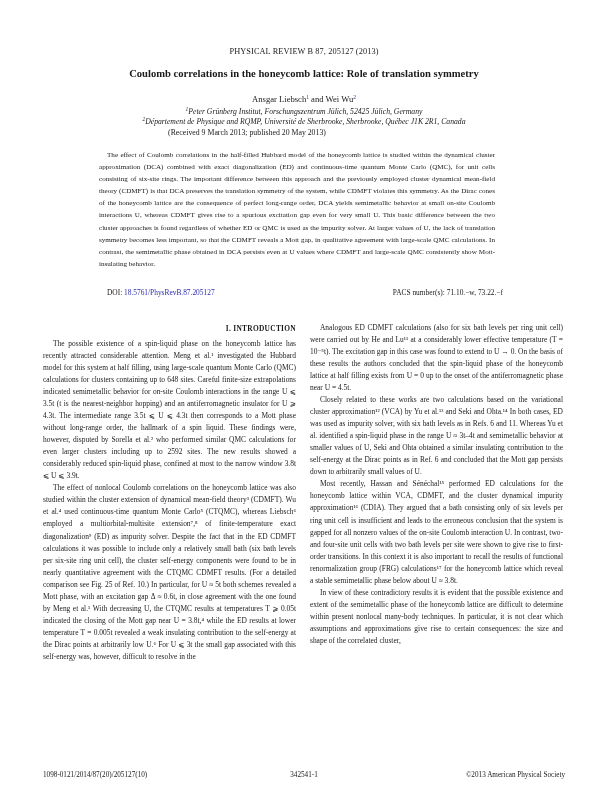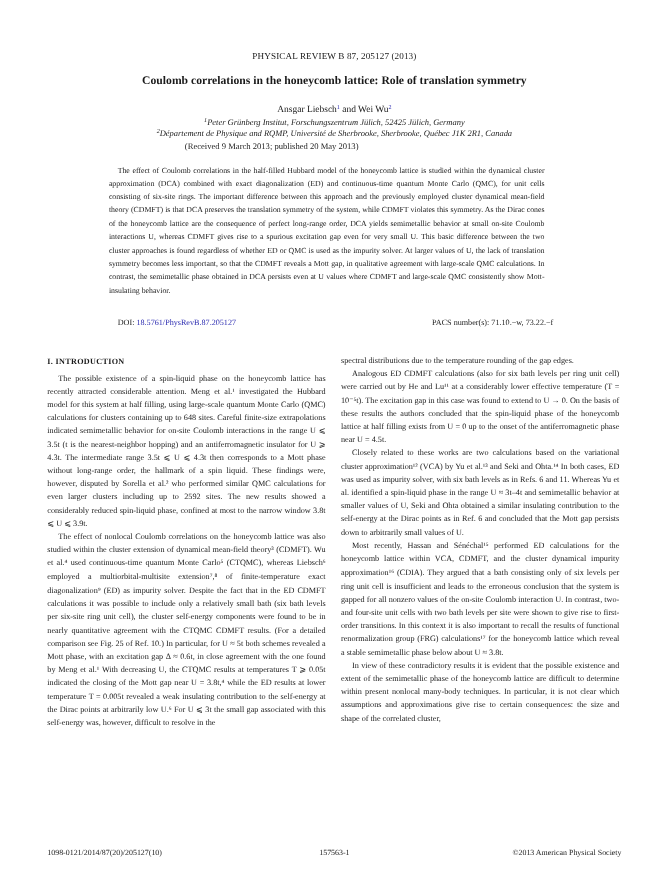--- a/index.html
+++ b/index.html
@@ -18,21 +18,21 @@
               text-align: justify; text-indent: 8px; }
   .doi { top: 288px; left: 107px; font-size: 7.4px; }
   .doi a { color: #2a2ab0; text-decoration: none; }
   .pacs { top: 288px; right: 105px; font-size: 7.4px; }
   .col { width: 253px; font-size: 7.45px; line-height: 12.03px; text-align: justify; }
   .col p { margin: 0; text-indent: 10px; }
   .col p.noindent { text-indent: 0; }
   .left-col { left: 43px; top: 338px; }
   .right-col { left: 310px; top: 322px; }
   .section-h { top: 324px; left: 43px; width: 253px; font-size: 7.4px; font-weight: bold;
-               text-align: left; letter-spacing: 0.3px; }
+               text-align: right; letter-spacing: 0.3px; }
   .footer { top: 771px; font-size: 7.2px; }
   .footer-left { left: 43px; }
   .footer-center { left: 0; width: 608px; text-align: center; }
   .footer-right { right: 43px; }
 </style>
 </head>
 <body>
 
 <div class="abs center journal">PHYSICAL REVIEW B 87, 205127 (2013)</div>
 
@@ -59,22 +59,21 @@
 <div class="abs pacs">PACS number(s): 71.10.−w, 73.22.−f</div>
 
 <div class="abs section-h">I.  INTRODUCTION</div>
 
 <div class="abs col left-col">
   <p>The possible existence of a spin-liquid phase on the honeycomb lattice has recently attracted considerable attention. Meng et al.¹ investigated the Hubbard model for this system at half filling, using large-scale quantum Monte Carlo (QMC) calculations for clusters containing up to 648 sites. Careful finite-size extrapolations indicated semimetallic behavior for on-site Coulomb interactions in the range U ⩽ 3.5t (t is the nearest-neighbor hopping) and an antiferromagnetic insulator for U ⩾ 4.3t. The intermediate range 3.5t ⩽ U ⩽ 4.3t then corresponds to a Mott phase without long-range order, the hallmark of a spin liquid. These findings were, however, disputed by Sorella et al.² who performed similar QMC calculations for even larger clusters including up to 2592 sites. The new results showed a considerably reduced spin-liquid phase, confined at most to the narrow window 3.8t ⩽ U ⩽ 3.9t.</p>
   <p>The effect of nonlocal Coulomb correlations on the honeycomb lattice was also studied within the cluster extension of dynamical mean-field theory³ (CDMFT). Wu et al.⁴ used continuous-time quantum Monte Carlo⁵ (CTQMC), whereas Liebsch⁶ employed a multiorbital-multisite extension⁷,⁸ of finite-temperature exact diagonalization⁹ (ED) as impurity solver. Despite the fact that in the ED CDMFT calculations it was possible to include only a relatively small bath (six bath levels per six-site ring unit cell), the cluster self-energy components were found to be in nearly quantitative agreement with the CTQMC CDMFT results. (For a detailed comparison see Fig. 25 of Ref. 10.) In particular, for U ≈ 5t both schemes revealed a Mott phase, with an excitation gap Δ ≈ 0.6t, in close agreement with the one found by Meng et al.¹ With decreasing U, the CTQMC results at temperatures T ⩾ 0.05t indicated the closing of the Mott gap near U = 3.8t,⁴ while the ED results at lower temperature T = 0.005t revealed a weak insulating contribution to the self-energy at the Dirac points at arbitrarily low U.⁶ For U ⩽ 3t the small gap associated with this self-energy was, however, difficult to resolve in the</p>
 </div>
 
 <div class="abs col right-col">
-  <p class="noindent">spectral distributions due to the temperature rounding of the gap edges.</p>
   <p>Analogous ED CDMFT calculations (also for six bath levels per ring unit cell) were carried out by He and Lu¹¹ at a considerably lower effective temperature (T = 10⁻⁵t). The excitation gap in this case was found to extend to U → 0. On the basis of these results the authors concluded that the spin-liquid phase of the honeycomb lattice at half filling exists from U = 0 up to the onset of the antiferromagnetic phase near U = 4.5t.</p>
   <p>Closely related to these works are two calculations based on the variational cluster approximation¹² (VCA) by Yu et al.¹³ and Seki and Ohta.¹⁴ In both cases, ED was used as impurity solver, with six bath levels as in Refs. 6 and 11. Whereas Yu et al. identified a spin-liquid phase in the range U ≈ 3t–4t and semimetallic behavior at smaller values of U, Seki and Ohta obtained a similar insulating contribution to the self-energy at the Dirac points as in Ref. 6 and concluded that the Mott gap persists down to arbitrarily small values of U.</p>
   <p>Most recently, Hassan and Sénéchal¹⁵ performed ED calculations for the honeycomb lattice within VCA, CDMFT, and the cluster dynamical impurity approximation¹⁶ (CDIA). They argued that a bath consisting only of six levels per ring unit cell is insufficient and leads to the erroneous conclusion that the system is gapped for all nonzero values of the on-site Coulomb interaction U. In contrast, two- and four-site unit cells with two bath levels per site were shown to give rise to first-order transitions. In this context it is also important to recall the results of functional renormalization group (FRG) calculations¹⁷ for the honeycomb lattice which reveal a stable semimetallic phase below about U ≈ 3.8t.</p>
   <p>In view of these contradictory results it is evident that the possible existence and extent of the semimetallic phase of the honeycomb lattice are difficult to determine within present nonlocal many-body techniques. In particular, it is not clear which assumptions and approximations give rise to certain consequences: the size and shape of the correlated cluster,</p>
 </div>
 
 <div class="abs footer footer-left">1098-0121/2014/87(20)/205127(10)</div>
-<div class="abs footer footer-center">157563-1</div>
+<div class="abs footer footer-center">342541-1</div>
 <div class="abs footer footer-right">©2013 American Physical Society</div>
 
 </body></html>

